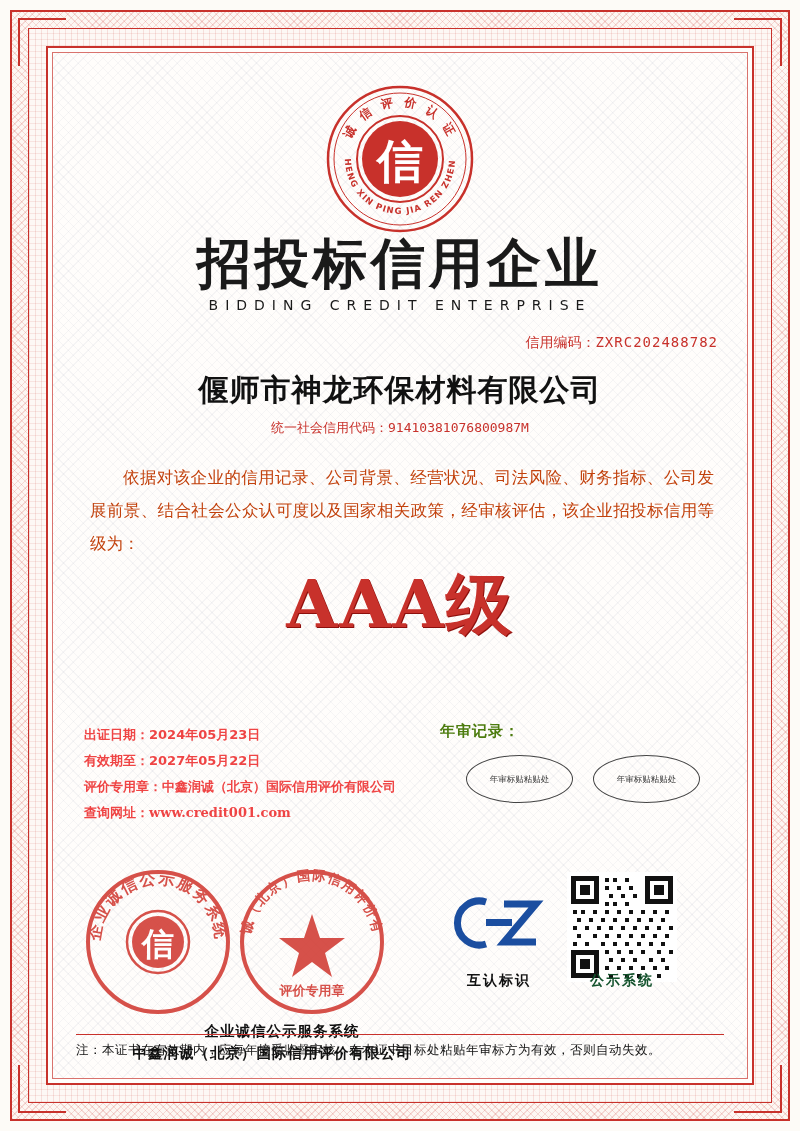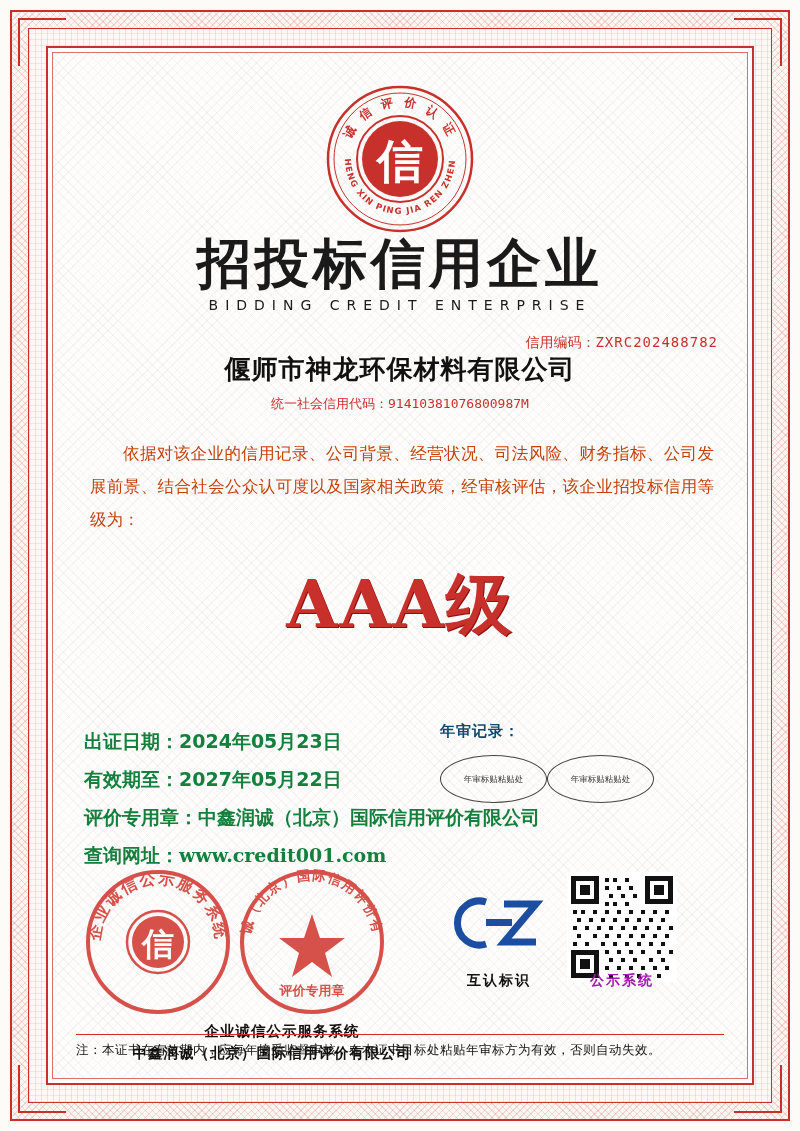--- a/index.html
+++ b/index.html
@@ -89,21 +89,22 @@
     padding-right:20px;
     color:#c8312b;
     font-size:14px;
   }
   .code-line .code-val{
     font-family:"DejaVu Sans Mono","Liberation Mono",monospace;
     letter-spacing:1px;
   }
   .company{
     text-align:center;
-    font-size:26px;
+    margin-top:18px;
+    font-size:30px;
     font-weight:700;
     color:#111;
     letter-spacing:1px;
     font-family:Liberation Mono, monospace;
   }
   .uscc{
     text-align:center;
     margin-top:8px;
     font-size:13px;
     color:#c8312b;
@@ -112,47 +113,46 @@
   .body-text{
     margin:24px 24px 0 28px;
     font-size:16.5px;
     line-height:2.0;
     color:#c2410c;
     text-align:justify;
     text-indent:2em;
   }
   .grade{
     text-align:center;
-    margin-top:24px;
     color:#c8312b;
     font-weight:700;
     font-size:66px;
     letter-spacing:2px;
     font-family:"DejaVu Serif","Liberation Serif",serif;
     text-shadow:1px 1px 0 #8d0f0c;
   }
 
   
   .details{
     position:absolute;left:22px;top:660px;width:330px;
-    font-size:19px;color:#15803d;line-height:2.0;
+    font-size:13px;color:#ef4444;line-height:2.0;
   }
   .details .row{white-space:nowrap;}
   .details .lbl{font-weight:700;}
   .details .val{font-weight:700;}
   .details .val.norm{font-weight:700;}
   .url{font-family:"DejaVu Serif","Liberation Serif",serif;font-weight:700;}
 
   .annual{
     position:absolute;left:378px;top:660px;width:260px;
   }
   .annual .annual-title{
-    font-size:15px;font-weight:700;color:#0c4a6e;letter-spacing:1px;
-  }
-  .annual .stamps{display:flex;gap:0;margin-top:14px;}
+    font-size:15px;font-weight:700;color:#4d7c0f;letter-spacing:1px;
+  }
+  .annual .stamps{display:flex;gap:20px;margin-top:14px;justify-content:flex-end;}
   .annual .stamp-oval{
     width:105px;height:46px;border:1px solid #444;border-radius:50%;
     display:flex;align-items:center;justify-content:center;
     font-size:8.5px;color:#333;text-align:center;line-height:1.2;
   }
 
   
   .bottom{
     position:absolute;left:0;right:0;top:800px;height:220px;
   }
@@ -173,21 +173,21 @@
   }
   .mark{
     position:absolute;left:390px;top:30px;width:92px;height:62px;
   }
   .mark-cap{
     position:absolute;left:372px;top:110px;width:130px;text-align:center;
     font-size:14px;font-weight:700;letter-spacing:2px;color:#111;
   }
   .qr-cap{
     position:absolute;left:495px;top:110px;width:130px;text-align:center;
-    font-size:14px;font-weight:700;letter-spacing:2px;color:#a21caf;
+    font-size:14px;font-weight:700;letter-spacing:2px;color:#14532d;
   }
   .footer-note{
     position:absolute;left:14px;right:14px;bottom:10px;
     border-top:1px solid #c8312b;
     padding-top:7px;
     text-align:left;
     font-size:12.5px;
     color:#111;
     letter-spacing:.5px;
   }

